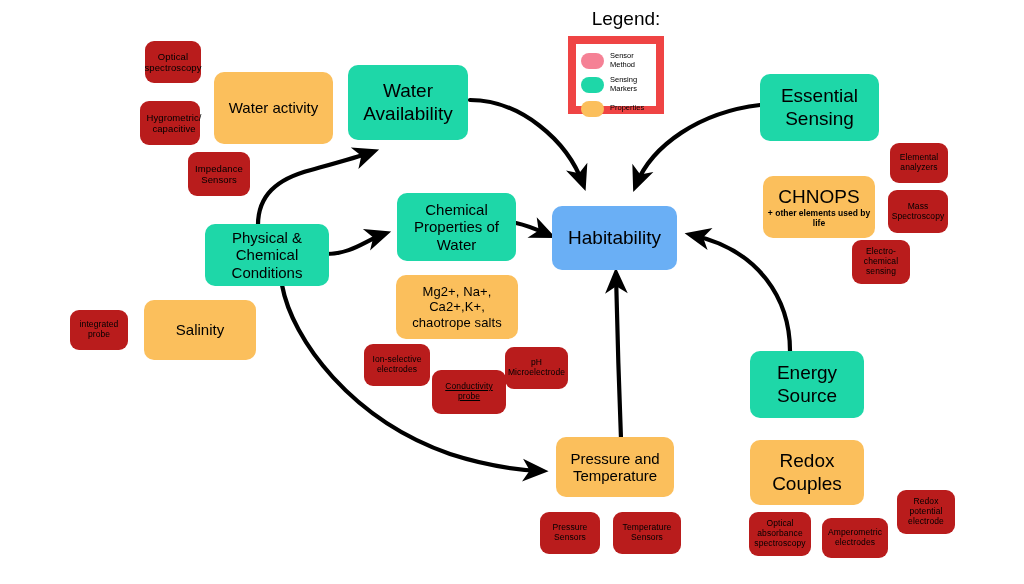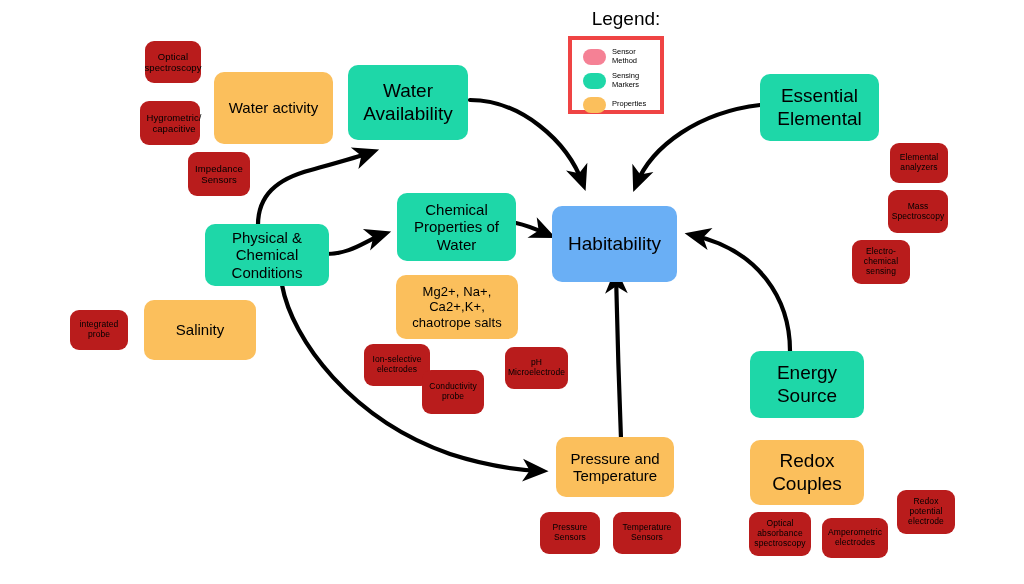--- a/index.html
+++ b/index.html
@@ -63,24 +63,24 @@
     text-align: center;
     font-size: 19px;
     color: #000;
   }
   #legend-box {
     position: absolute;
     left: 568px;
     top: 36px;
     width: 96px;
     height: 78px;
-    border: 4px solid #ef4444;
+    border: 8px solid #ef4444;
     background: #fff;
     box-sizing: border-box;
-    padding: 6px 5px 0 11px;
+    padding: 6px 5px 0 5px;
   }
   .legend-row {
     display: flex;
     align-items: center;
     margin-bottom: 3px;
     height: 21px;
   }
   .legend-swatch {
     width: 23px;
     height: 16px;
@@ -151,33 +151,37 @@
 Conditions</div>
   <div class="node marker mid" style="left:397px; top:193px; width:119px; height:68px;">Chemical
 Properties of
 Water</div>
   <div class="node prop small" style="left:396px; top:275px; width:122px; height:64px; font-size:13px;">Mg2+, Na+,
 Ca2+,K+,
 chaotrope salts</div>
 
   <div class="node sensor tiny" style="left:364px; top:344px; width:66px; height:42px;">Ion-selective
 electrodes</div>
-  <div class="node sensor tiny" style="left:422px; top:370px; width:62px; height:44px;">Conductivity
+  <div class="node sensor tiny" style="left:432px; top:370px; width:74px; height:44px;text-decoration:underline;">Conductivity
 probe</div>
   <div class="node sensor tiny" style="left:505px; top:347px; width:63px; height:42px;">pH
 Microelectrode</div>
 
   <div class="node sensor tiny" style="left:70px; top:310px; width:58px; height:40px;">integrated
 probe</div>
   <div class="node prop mid" style="left:144px; top:300px; width:112px; height:60px;">Salinity</div>
 
-  <div class="node central big" style="left:552px; top:206px; width:125px; height:76px;">Habitability</div>
+  <div class="node central big" style="left:552px; top:206px; width:125px; height:64px;">Habitability</div>
 
   <div class="node marker big" style="left:760px; top:74px; width:119px; height:67px;">Essential
-Elemental</div>
+Sensing</div>
+  <div class="node prop" style="left:763px; top:176px; width:112px; height:62px;">
+    <span class="big">CHNOPS</span>
+    <span class="sub">+ other elements used by life</span>
+  </div>
   <div class="node sensor tiny" style="left:890px; top:143px; width:58px; height:40px;">Elemental
 analyzers</div>
   <div class="node sensor tiny" style="left:852px; top:240px; width:58px; height:44px;">Electro-
 chemical
 sensing</div>
   <div class="node sensor tiny" style="left:888px; top:190px; width:60px; height:43px;">Mass
 Spectroscopy</div>
 
   <div class="node marker big" style="left:750px; top:351px; width:114px; height:67px;">Energy
 Source</div>

